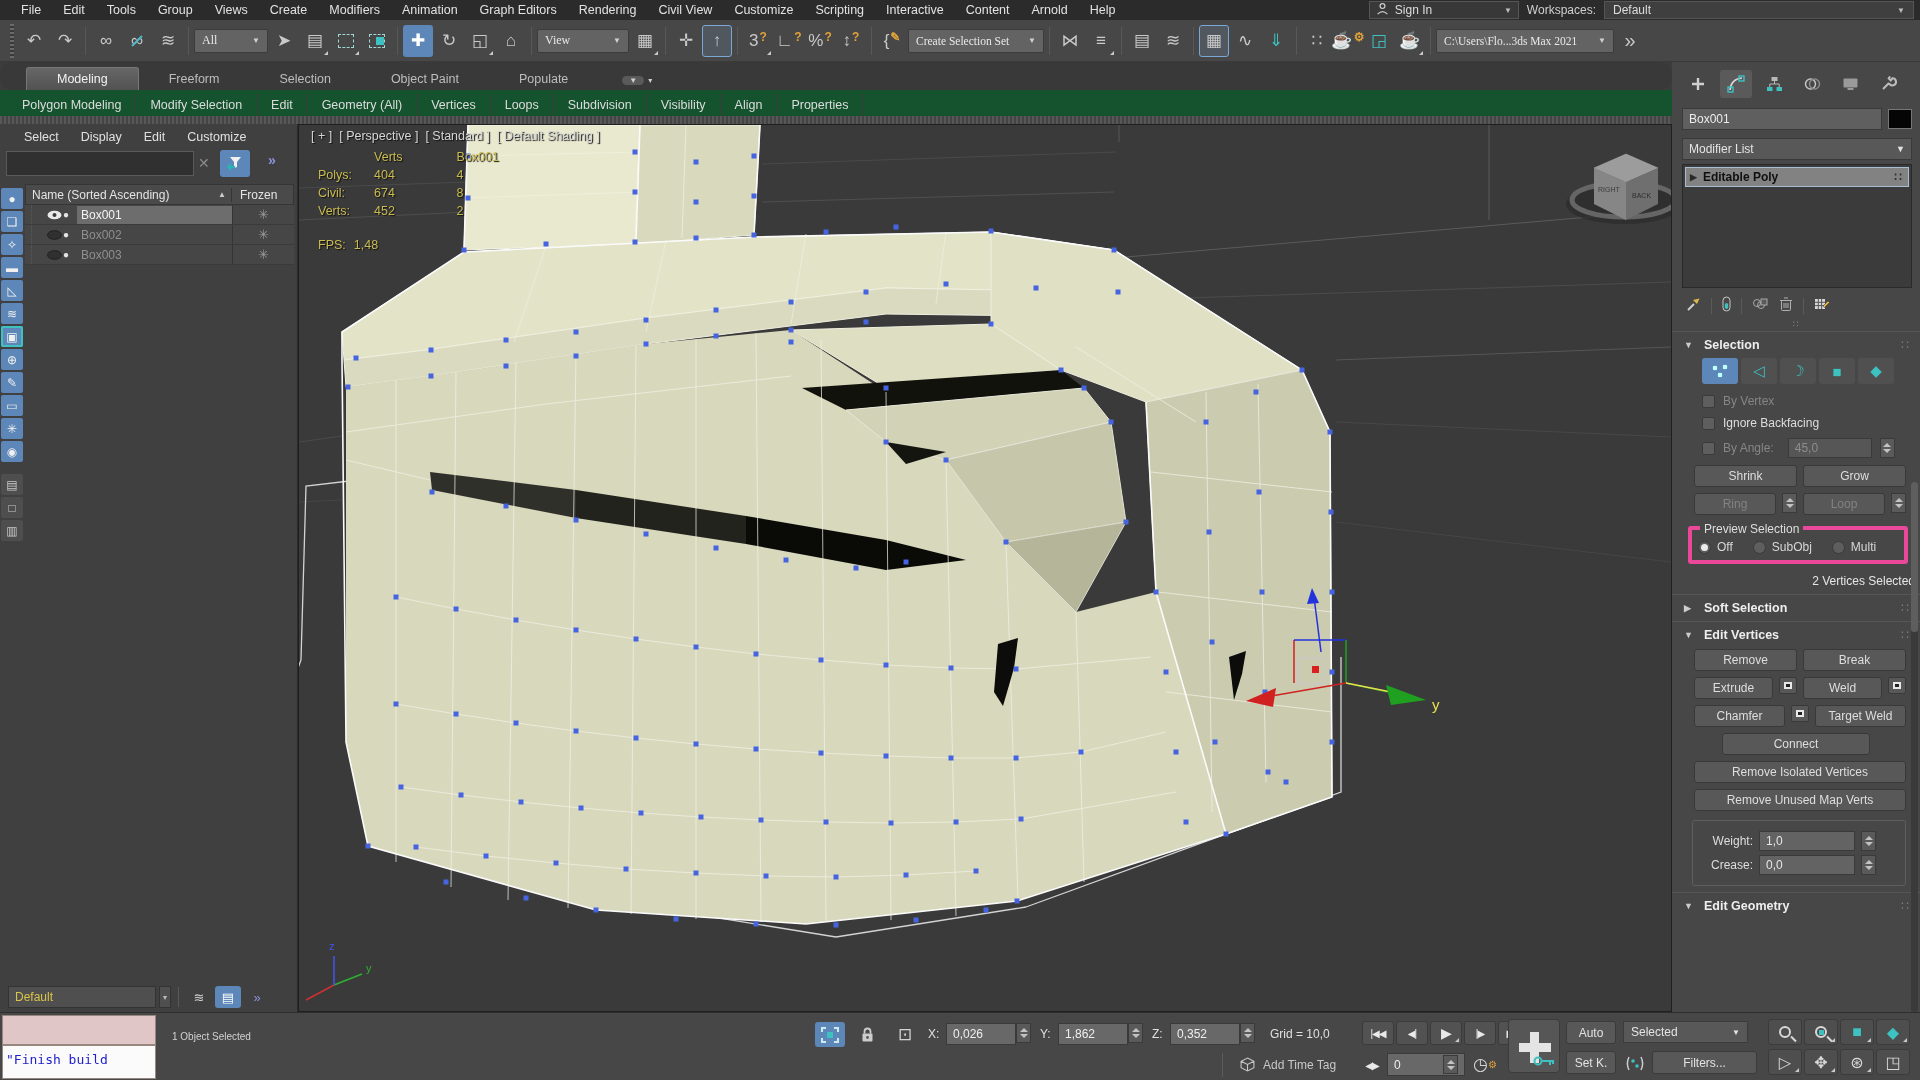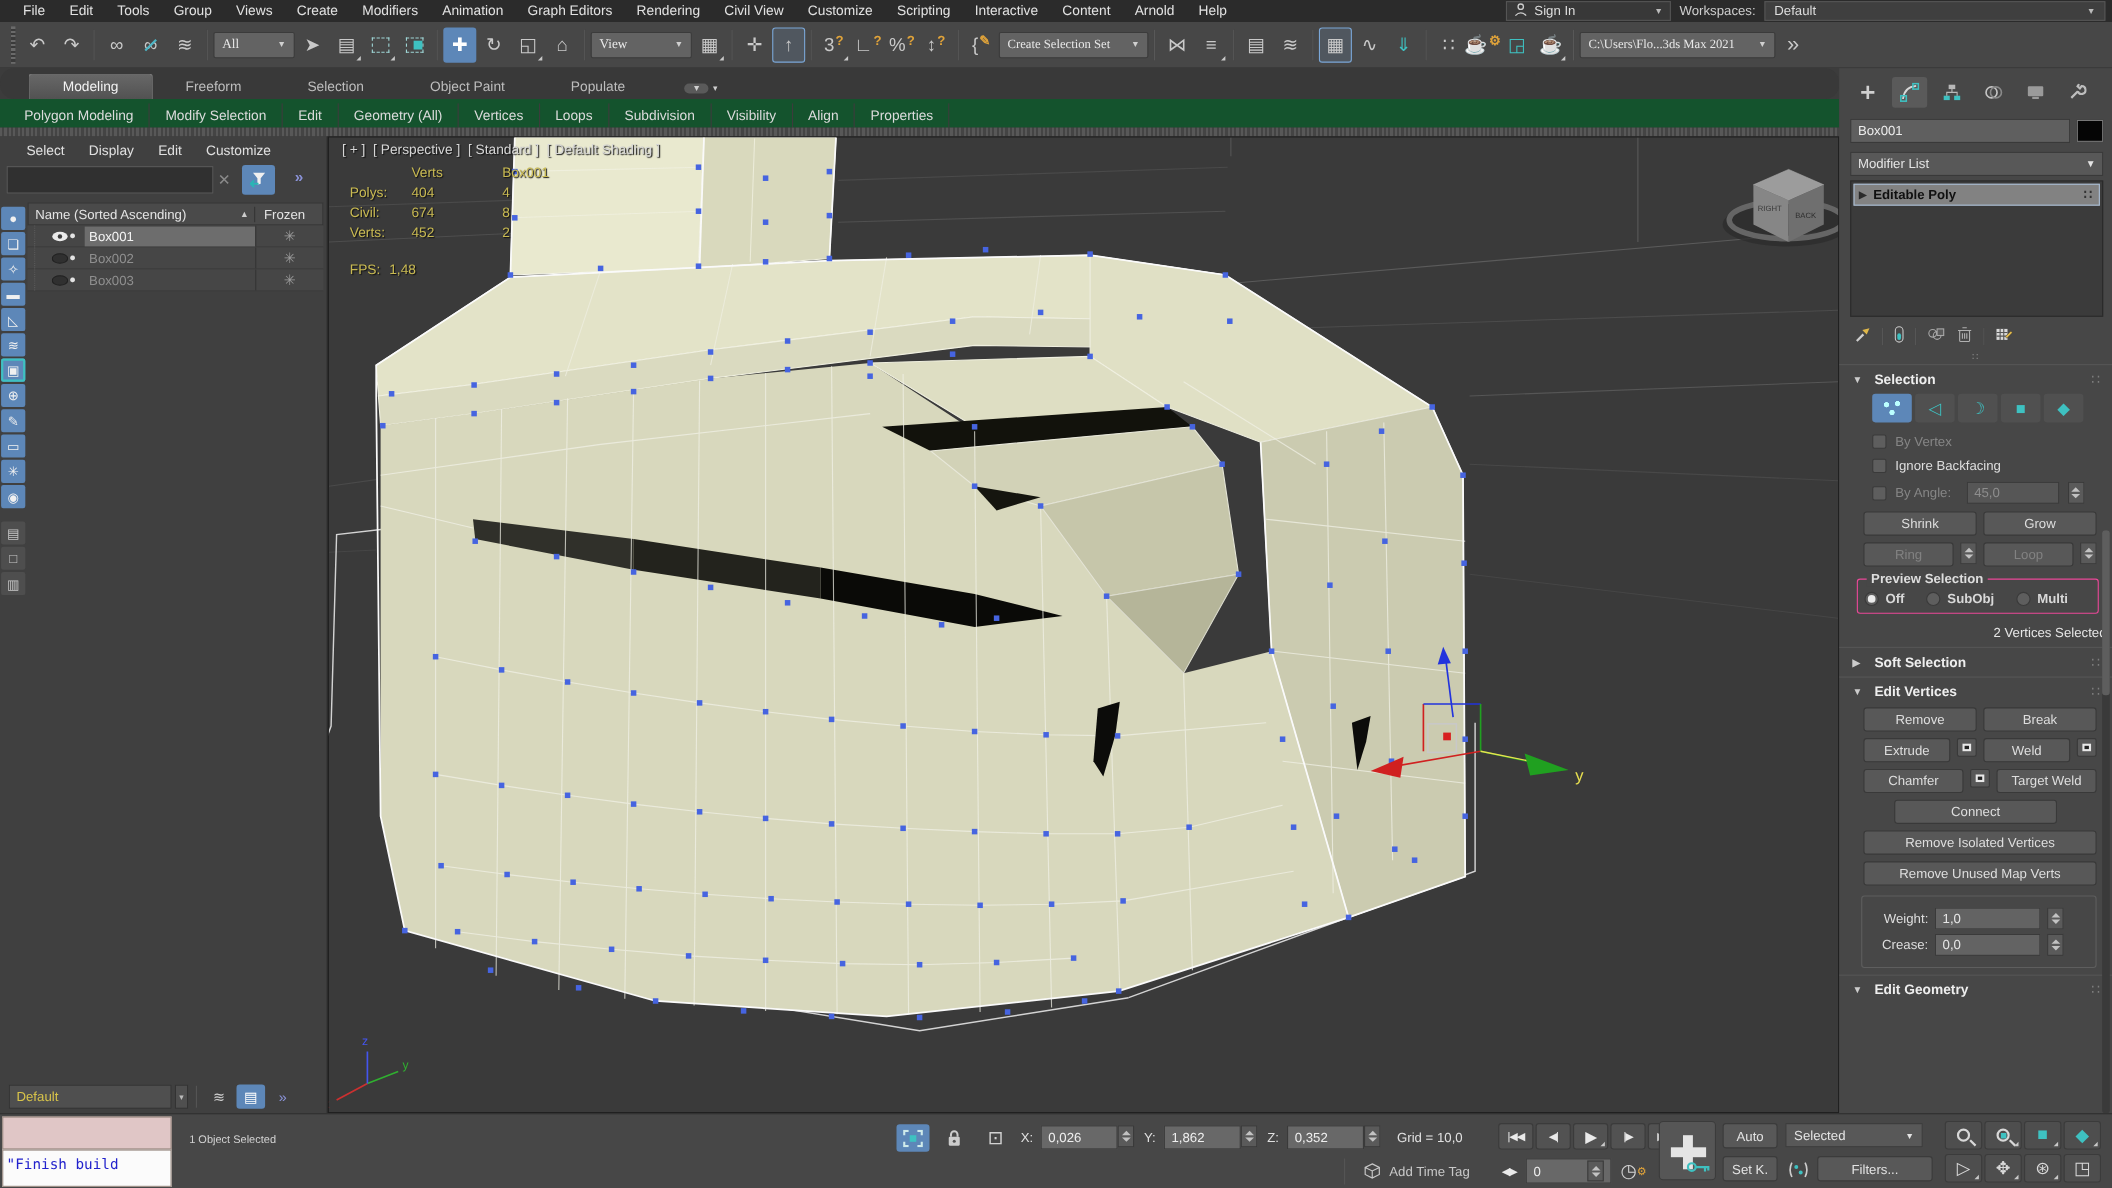--- a/index.html
+++ b/index.html
@@ -155,22 +155,22 @@
   .spin i { display:block; width:0; height:0; border-left:4px solid transparent; border-right:4px solid transparent; }
   .spin .up { border-bottom:4px solid #c2c2c2; }
   .spin .dn { border-top:4px solid #c2c2c2; }
   .btnrow2 { display:flex; gap:6px; padding:3px 14px 3px 22px; }
   .pbtn { background:#585858; border:1px solid #393939; border-radius:3px; color:#dedede;
     text-align:center; padding:3px 1px; font-size:12px; flex:1; }
   .pbtn.dis { color:#828282; }
   .optbox { width:18px; height:17px; background:#585858; border:1px solid #393939; border-radius:2px;
     display:flex; align-items:center; justify-content:center; }
   .optbox i { display:block; width:8px; height:7px; border:2px solid #e8e8e8; background:#222; }
-  .groupbox { border:1px solid #ec4899; border-radius:3px; margin:8px 12px 4px 16px;
-    padding:10px 6px 6px; position:relative;font-weight:bold; }
+  .groupbox { border:4px solid #ec4899; border-radius:3px; margin:8px 12px 4px 16px;
+    padding:10px 6px 6px; position:relative; }
   .groupbox .legend { position:absolute; top:-8px; left:8px; background:#474747; padding:0 4px; color:#dedede; }
   .radios { display:flex; align-items:center; gap:6px; }
   .radio { width:13px; height:13px; border-radius:50%; background:#5e5e5e; border:1px solid #3a3a3a; }
   .radio.sel { display:flex; align-items:center; justify-content:center; }
   .radio.sel::after { content:""; width:7px; height:7px; border-radius:50%; background:#ececec; }
   .selcount { text-align:right; padding:6px 5px 4px 0; color:#e6e6e6; }
   .wcbox { border:1px solid #5e5e5e; border-radius:3px; margin:6px 14px 6px 20px; padding:8px 8px; }
   .wcrow { display:flex; align-items:center; gap:6px; padding:2px 0; color:#dedede; }
   .wcrow .lbl { width:52px; text-align:right; }
   .cp-sc { position:absolute; right:2px; top:420px; width:7px; height:530px; background:#3a3a3a; border-radius:3px; }

